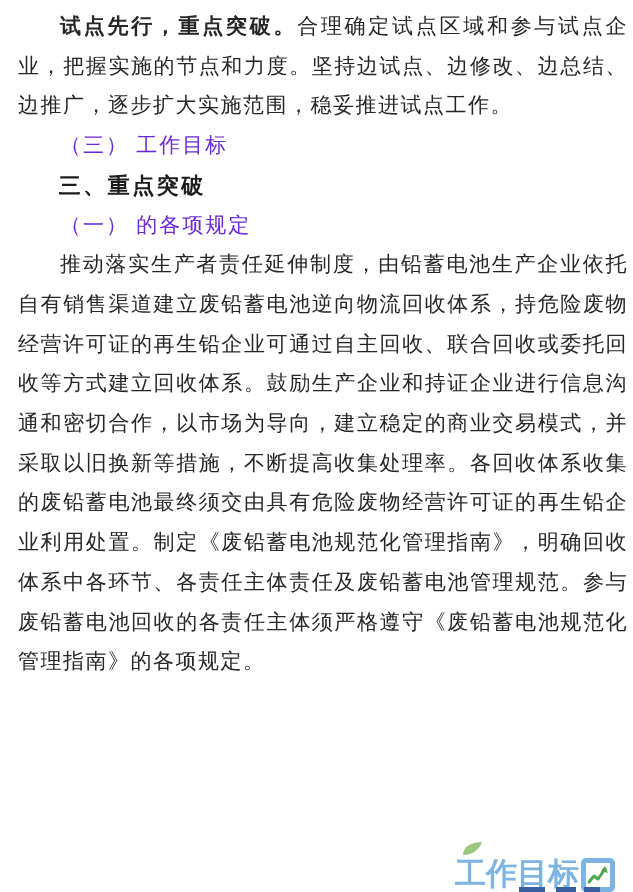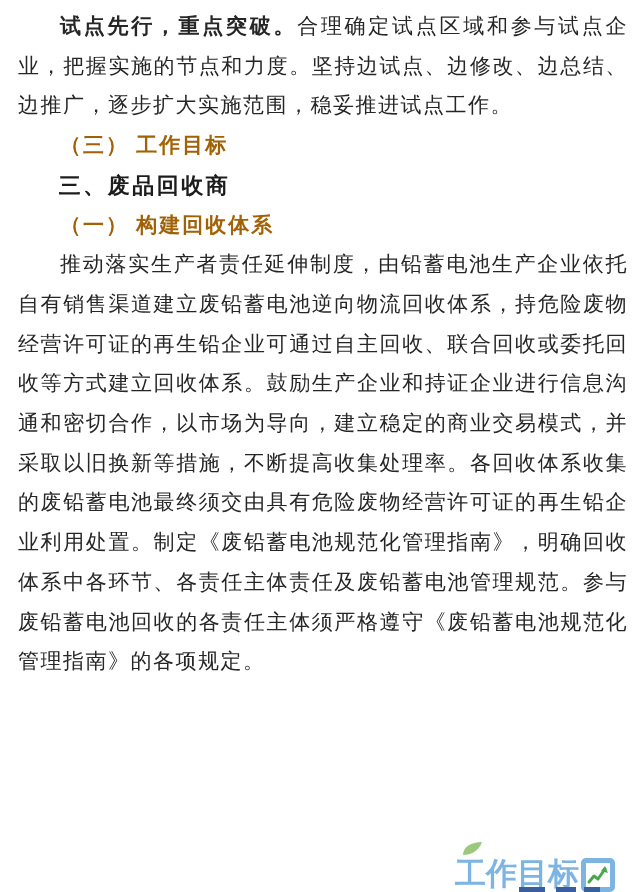--- a/index.html
+++ b/index.html
@@ -37,22 +37,22 @@
   }
   .lead-bold {
     font-family: "Liberation Sans", sans-serif;
     font-weight: 700;
   }
   .heading-kai {
     font-size: 21px;
     line-height: 39.7px;
     letter-spacing: 2px;
     text-indent: 2em;
-    font-weight: 700;
-    color: #a16207;
+    font-weight: 400;
+    color: #6d28d9;
   }
   .heading-hei {
     font-family: "Liberation Sans", sans-serif;
     font-size: 22px;
     line-height: 39.7px;
     letter-spacing: 2.5px;
     text-indent: 1.85em;
     font-weight: 700;
     color: #1c1c1c;
   }
@@ -103,23 +103,23 @@
 </head>
 <body>
 
 <div class="doc">
 
   <p class="para"><span class="lead-bold">试点先行，重点突破。</span><span>合理确定试点区域和参与试点企业，把握实施的节点和力度。坚持边试点、边修改、边总结、边推广，逐步扩大实施范围，稳妥推进试点工作。</span></p>
 
   <p class="heading-kai">（三） 工作目标</p>
 
 
-  <p class="heading-hei">三、废品回收商</p>
+  <p class="heading-hei">三、重点突破</p>
 
-  <p class="heading-kai">（一） 构建回收体系</p>
+  <p class="heading-kai">（一） 的各项规定</p>
 
   <p class="para">推动落实生产者责任延伸制度，由铅蓄电池生产企业依托自有销售渠道建立废铅蓄电池逆向物流回收体系，持危险废物经营许可证的再生铅企业可通过自主回收、联合回收或委托回收等方式建立回收体系。鼓励生产企业和持证企业进行信息沟通和密切合作，以市场为导向，建立稳定的商业交易模式，并采取以旧换新等措施，不断提高收集处理率。各回收体系收集的废铅蓄电池最终须交由具有危险废物经营许可证的再生铅企业利用处置。制定《废铅蓄电池规范化管理指南》，明确回收体系中各环节、各责任主体责任及废铅蓄电池管理规范。参与废铅蓄电池回收的各责任主体须严格遵守《废铅蓄电池规范化管理指南》的各项规定。</p>
 
 </div>
 
 <div class="watermark">
   <svg class="wm-leaf" viewBox="0 0 22 15" aria-hidden="true">
     <path d="M2 14 C 2 6, 10 1, 21 1 C 18 10, 10 14, 2 14 Z" fill="#9cc87d"></path>
   </svg>
   <span class="wm-text">工作目标</span>

